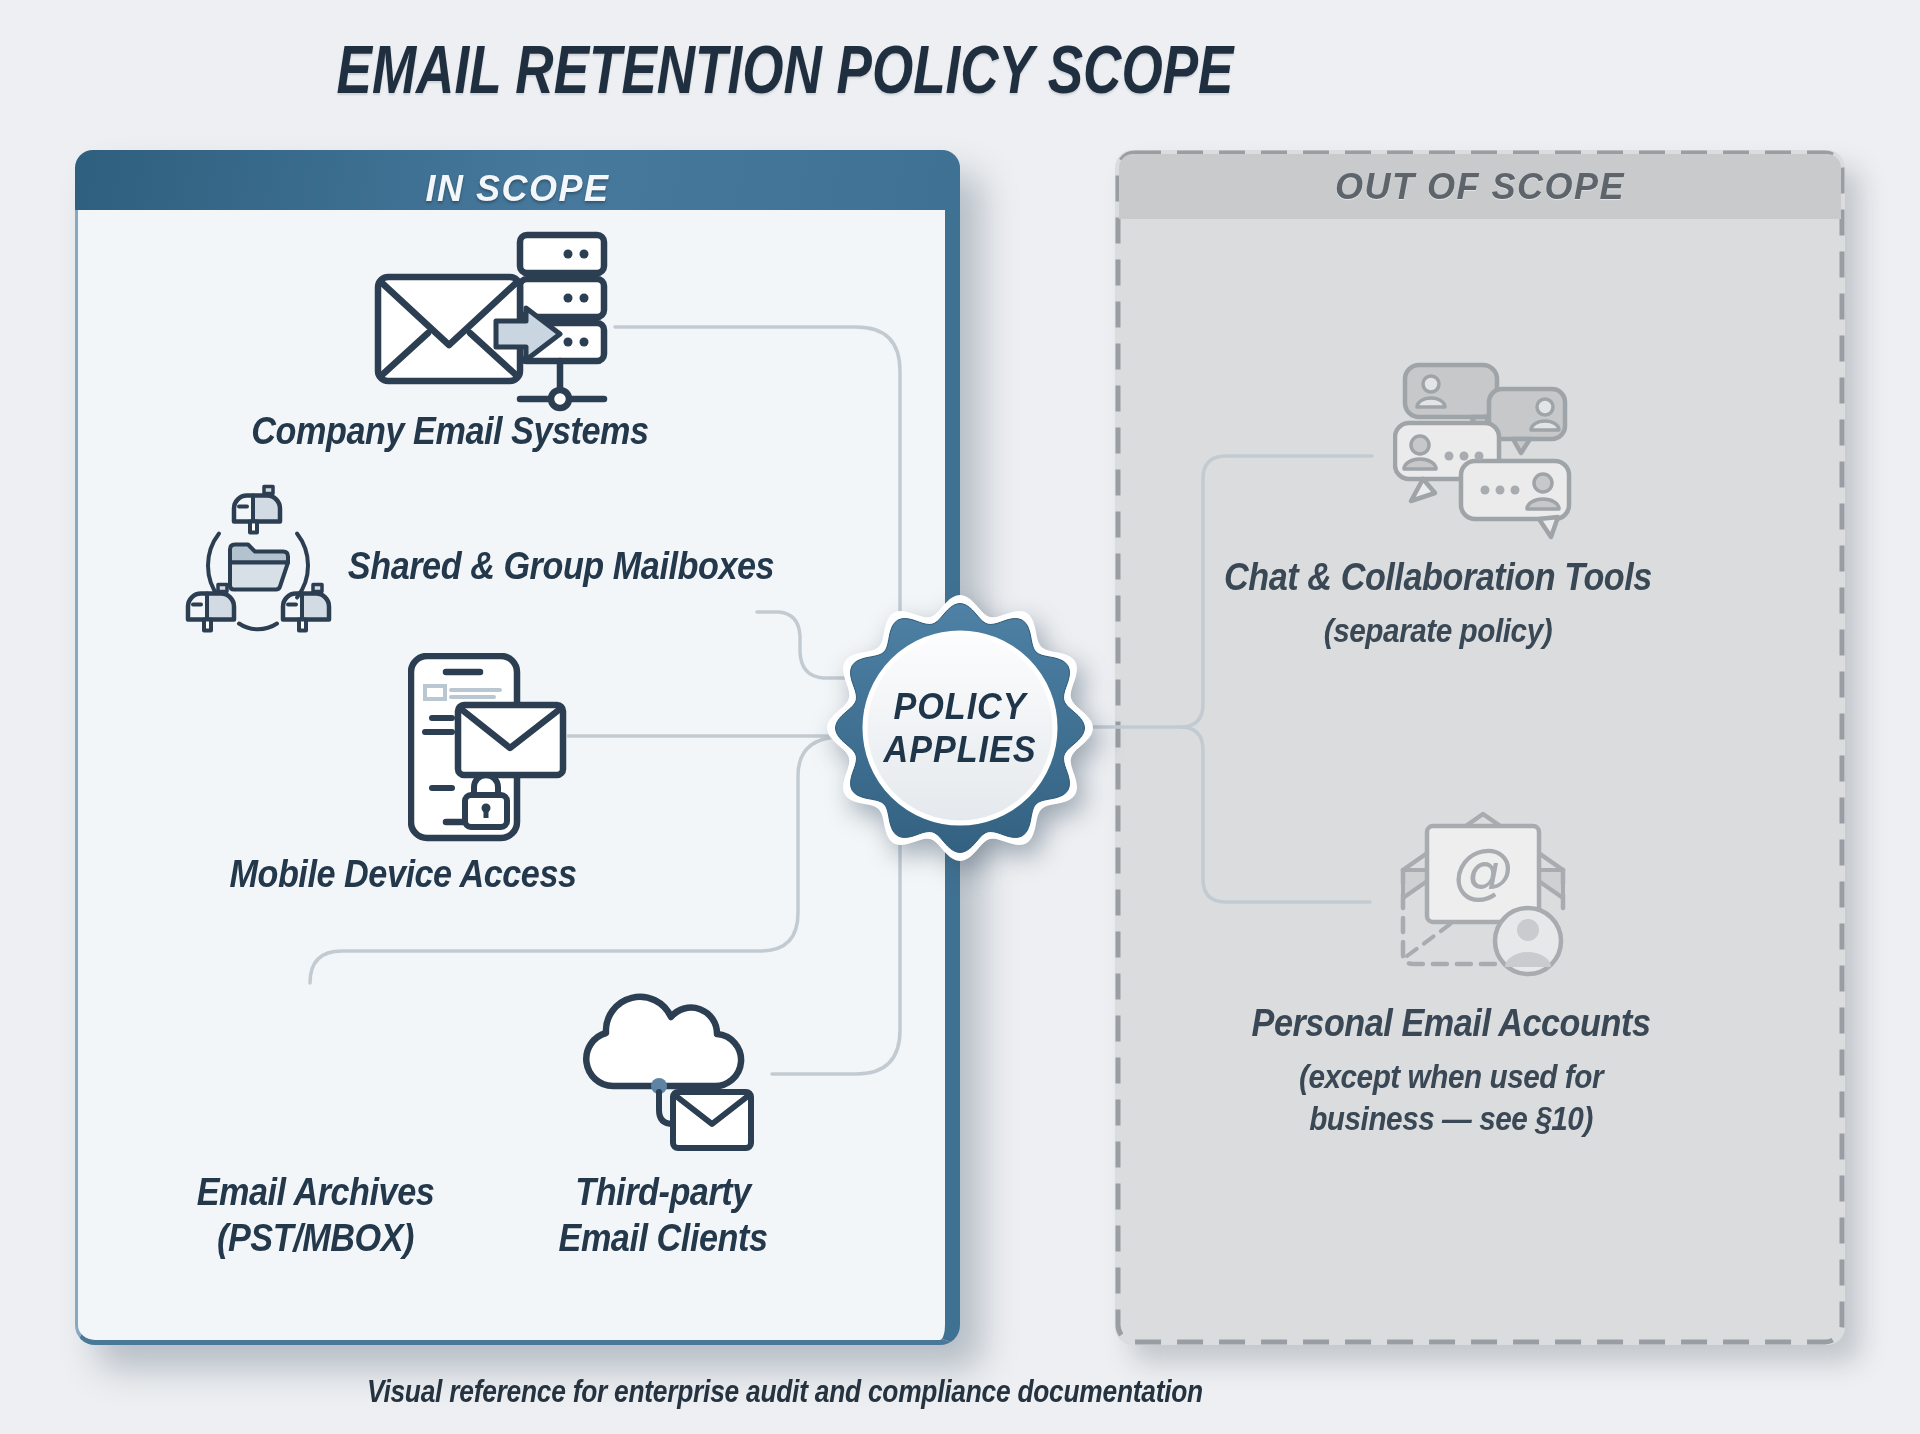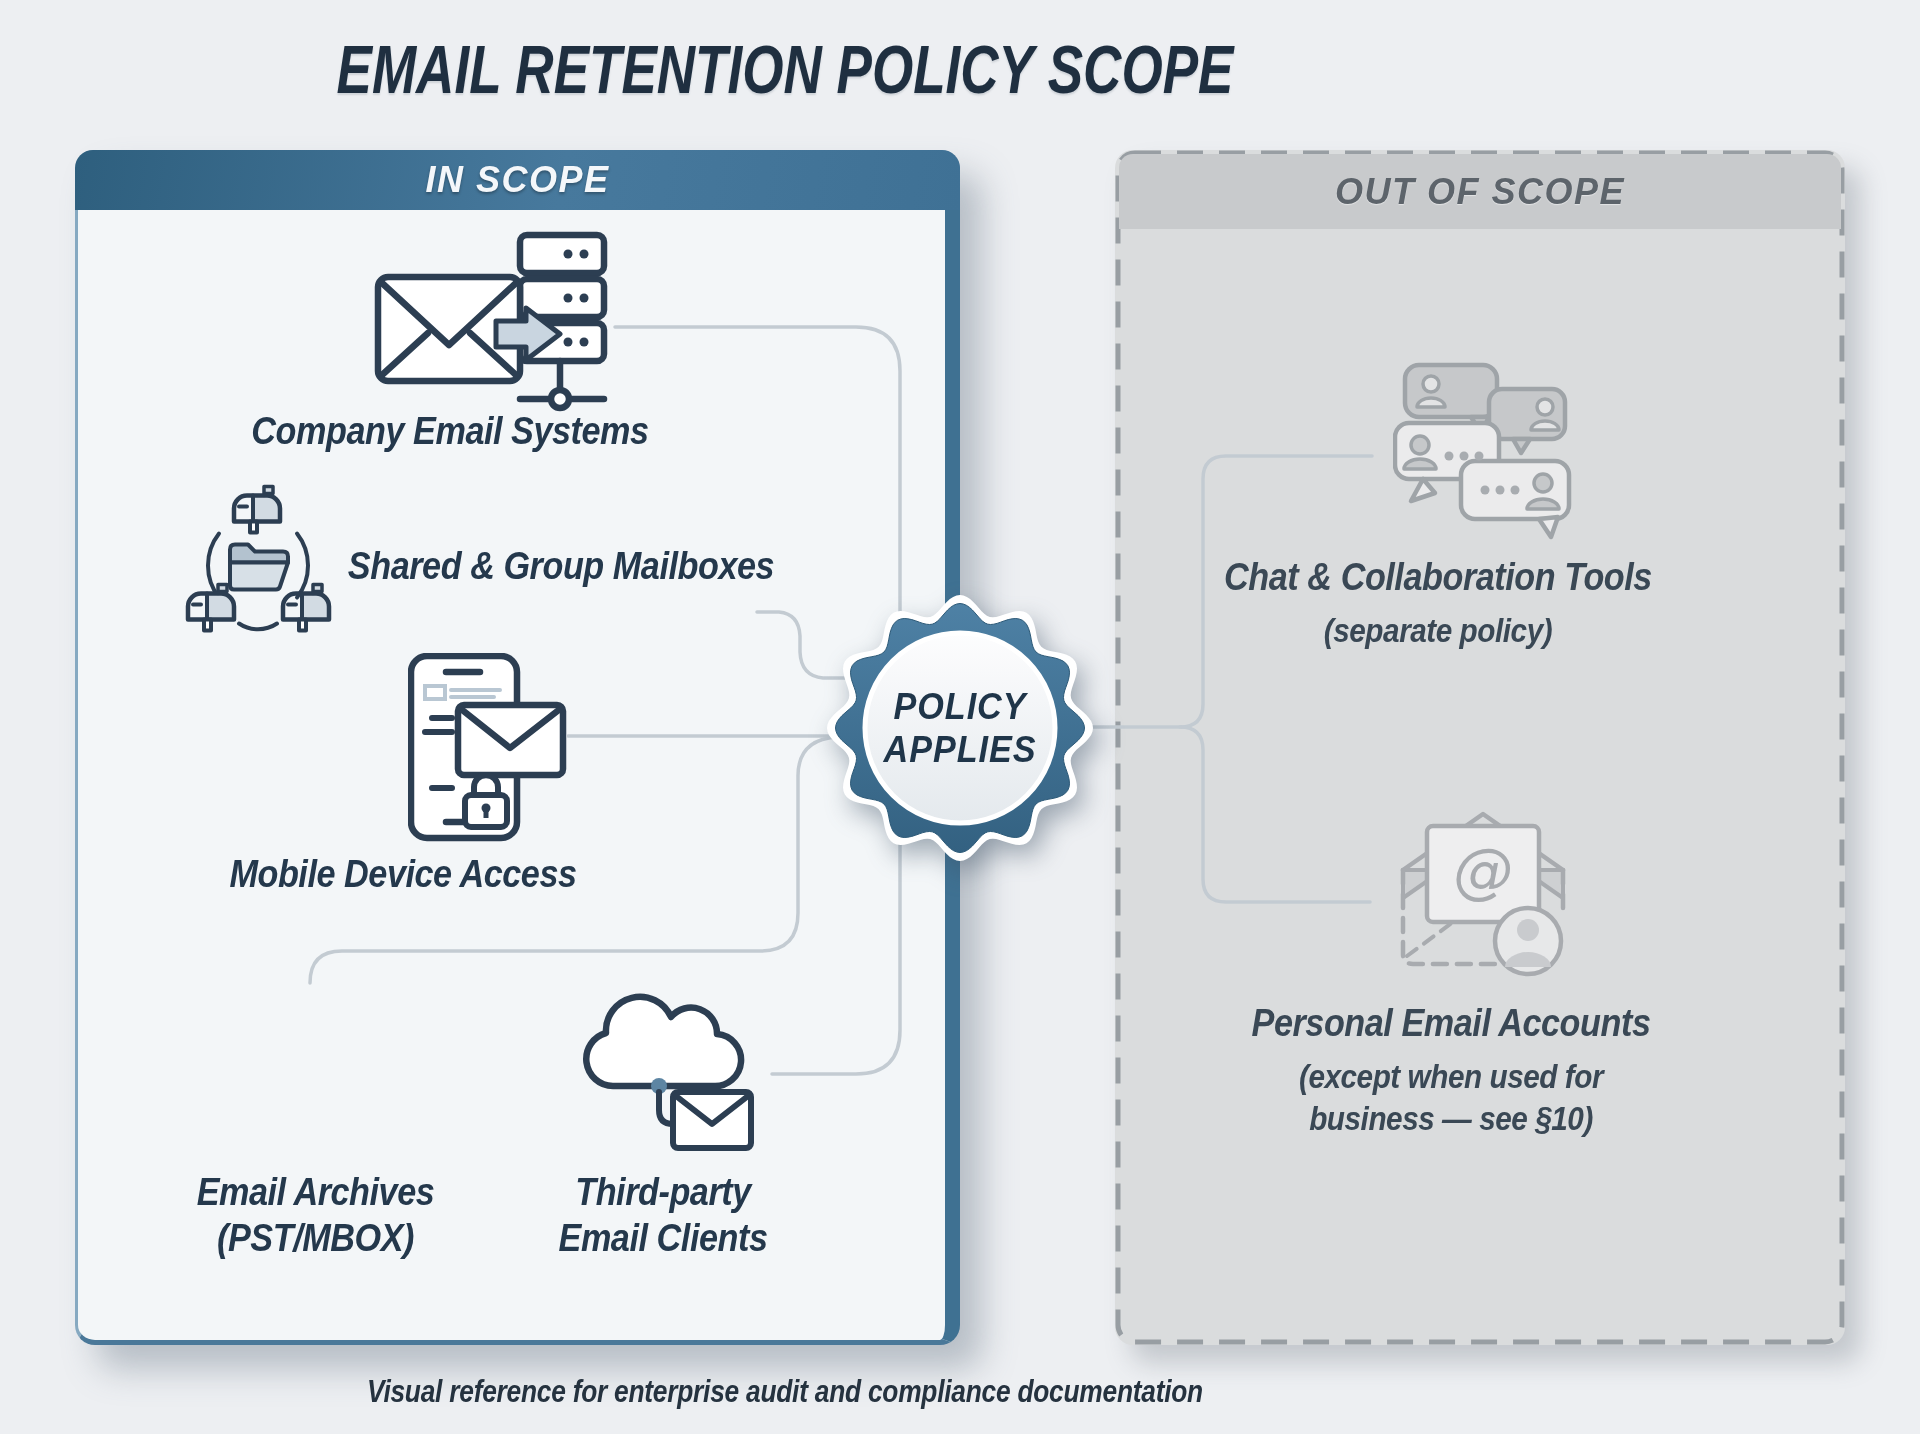--- a/index.html
+++ b/index.html
@@ -22,32 +22,32 @@
     left:75px;top:150px;width:885px;height:1195px;
     background:#f3f6f8;border-radius:20px;
     border-left:3px solid #86a9c1;border-top:3px solid #86a9c1;
     border-bottom:5px solid #4a7899;border-right:15px solid #3f7192;
     box-shadow:22px 24px 34px rgba(95,110,125,.38);
   }
   .card.in-scope .card-header{
     position:absolute;left:-3px;top:-3px;right:-15px;height:60px;
     background:linear-gradient(100deg,#2e5f7e 0%,#47799d 55%,#3f7195 100%);
     border-radius:18px 18px 0 0;
-    display:flex;align-items:center;justify-content:center;
+    display:flex;align-items:flex-end;justify-content:center;
     color:#f4f7fa;font-size:36px;font-weight:bold;letter-spacing:1.5px;
     text-shadow:0 2px 3px rgba(0,0,0,.3);
   }
   .card.out-scope{
     left:1115px;top:150px;width:730px;height:1195px;
     background:#dadcdd;border-radius:18px;
     box-shadow:16px 18px 26px rgba(110,118,126,.32);
   }
   .dash-border{position:absolute;left:0;top:0;pointer-events:none;}
   .card.out-scope .card-header{
-    position:absolute;left:4px;top:4px;right:4px;height:75px;
+    position:absolute;left:4px;top:4px;right:4px;height:65px;
     background:#c8cacc;border-radius:14px 14px 0 0;
     display:flex;align-items:center;justify-content:center;
     color:#5d646b;font-size:36px;font-weight:bold;letter-spacing:1.5px;
     text-shadow:0 1px 1px rgba(255,255,255,.5);
   }
   .icon{position:absolute;}
   .icon svg{display:block;width:100%;height:100%;}
   .lbl{
     position:absolute;text-align:center;
     color:#24384c;font-weight:bold;font-size:38px;line-height:46px;

